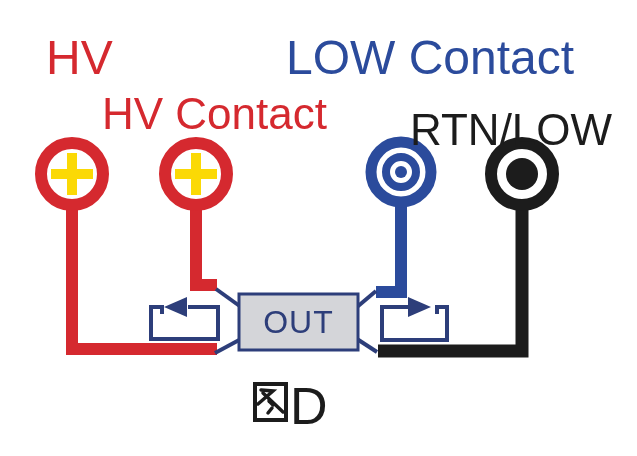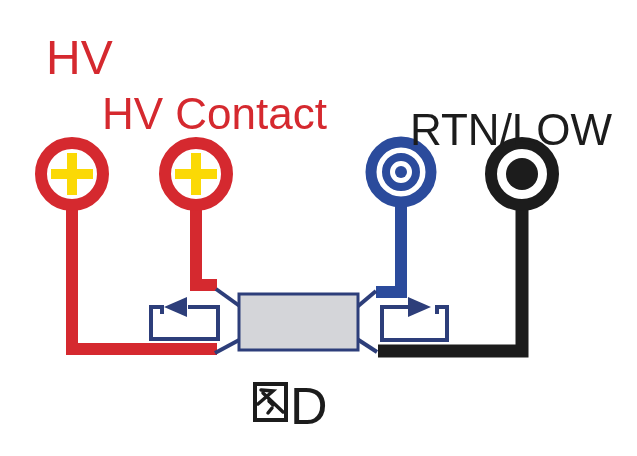--- a/index.html
+++ b/index.html
@@ -80,20 +80,22 @@
       <rect x="255" y="384" width="31" height="36" stroke-width="4"></rect>
       <path d="M261 390 L273 391 L258 404" stroke-width="3.5"></path>
       <path d="M263 393 L283 412" stroke-width="3.5"></path>
       <path d="M269 401 L273 405" stroke-width="3.5"></path>
       <path d="M272 408 L268 413" stroke-width="3.5"></path>
     </g>
   </svg>
 
   <div class="lbl lbl-hv">HV</div>
   <div class="lbl lbl-hvcontact">HV Contact</div>
+  <div class="lbl lbl-lowcontact">LOW Contact</div>
   <div class="lbl lbl-rtnlow">RTN/LOW</div>
 
+  <div class="out-box-label">OUT</div>
 
   <div class="caption" aria-label="图D">
     <span class="caption-letter">D</span>
   </div>
 
 </div>
 
 </body></html>

